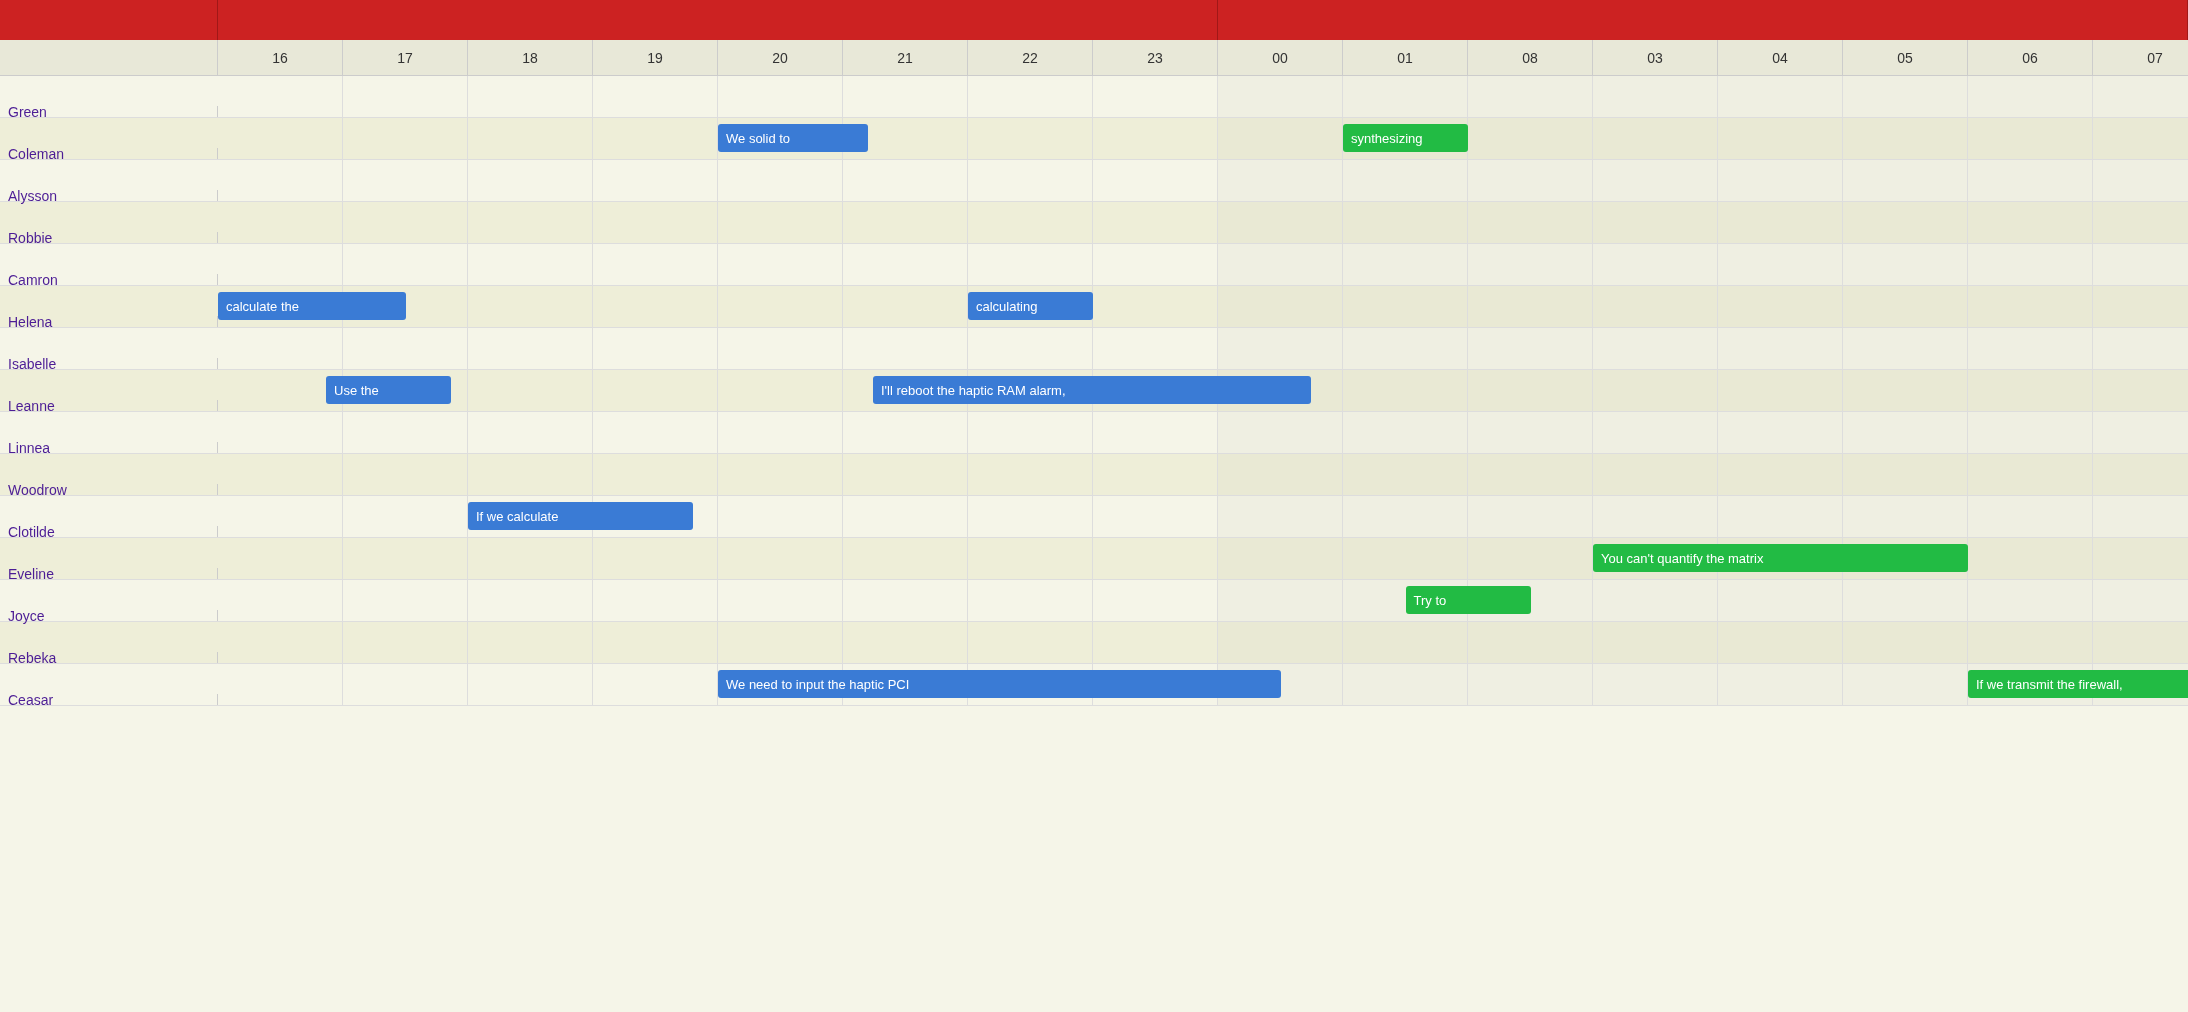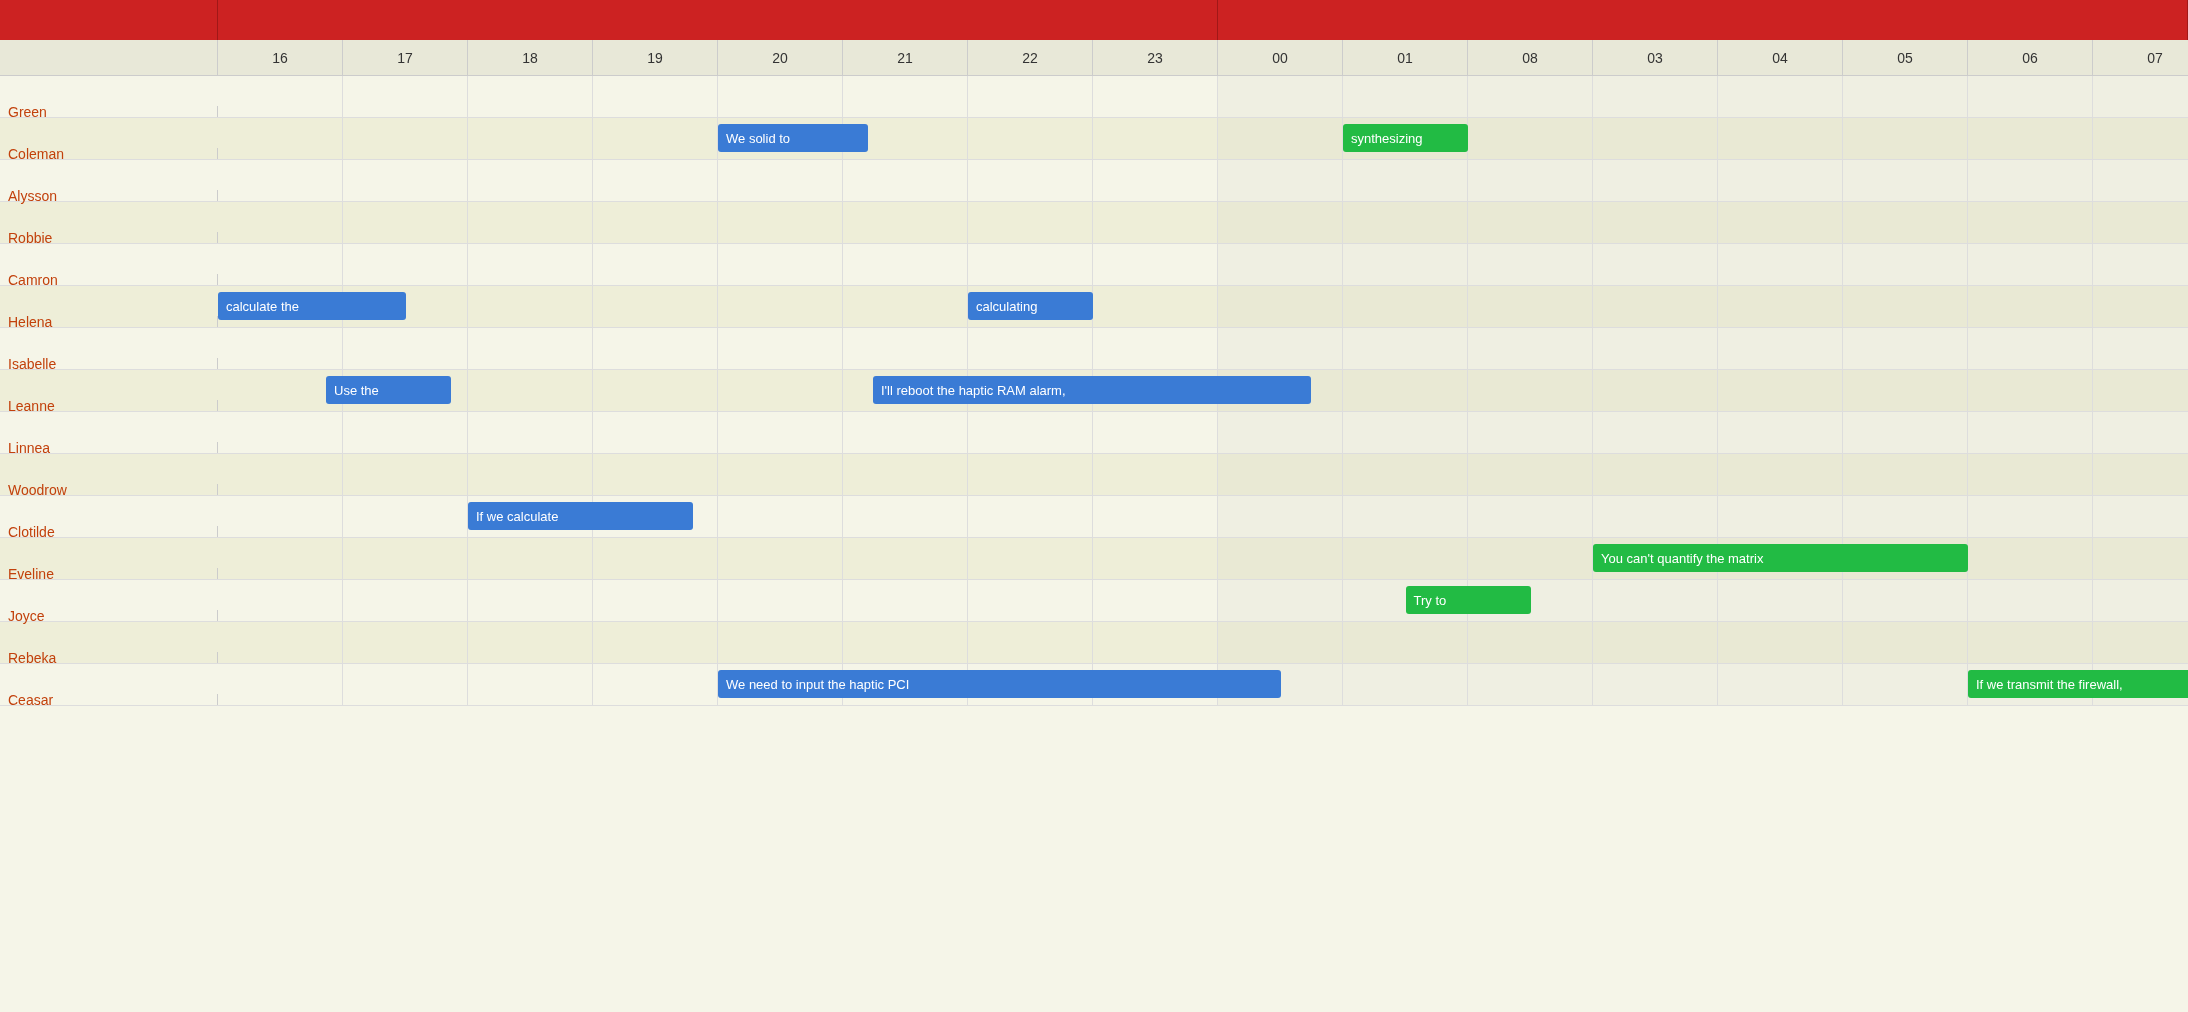--- a/index.html
+++ b/index.html
@@ -75,21 +75,21 @@
     .data-row:nth-child(even) { background: #eeeed8; }
 
     .name-cell {
       width: 218px;
       min-width: 218px;
       display: flex;
       align-items: center;
       padding-left: 8px;
       border-right: 1px solid #ccc;
       font-size: 14px;
-      color: #c2410c;
+      color: #4c1d95;
       font-weight: normal;
       background: inherit;
       z-index: 2;
       margin-top: 30px;
     }
 
     .timeline {
       position: relative;
       flex: 1;
       display: flex;

